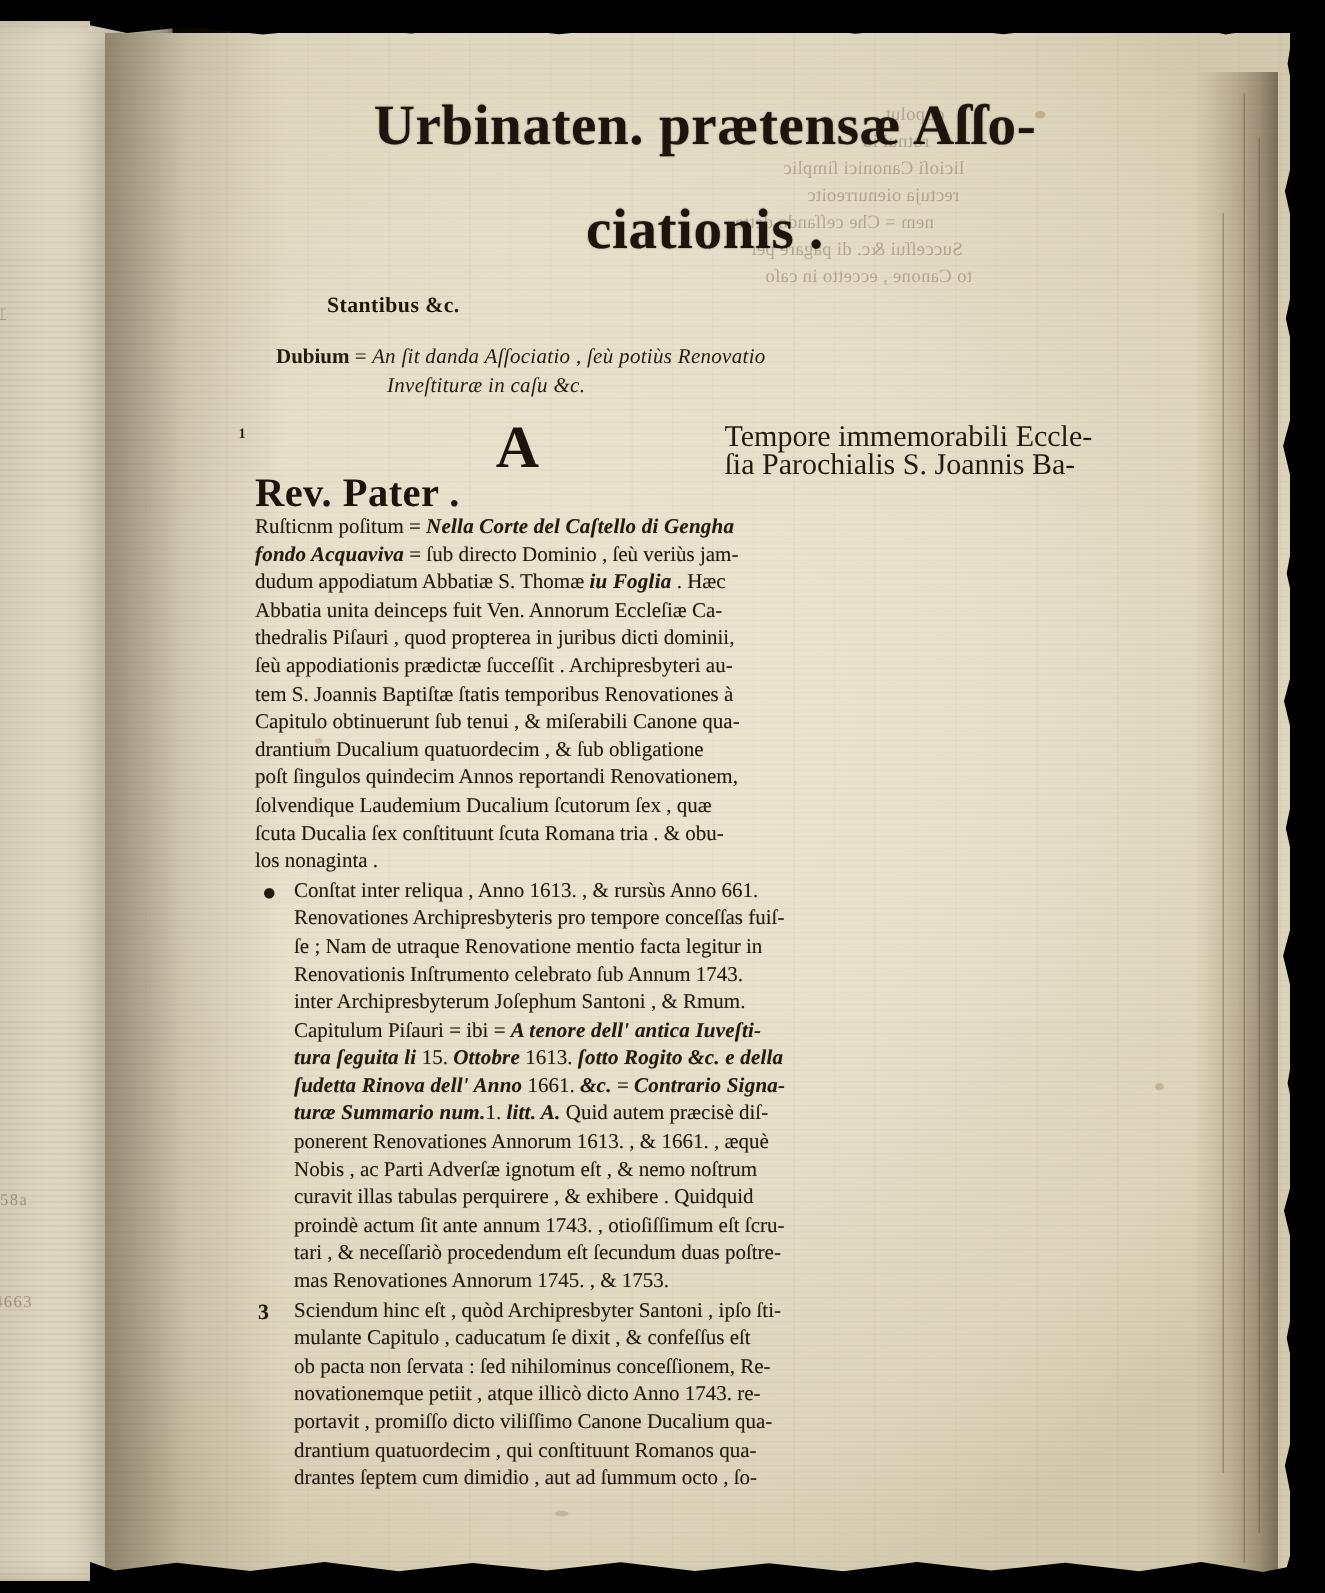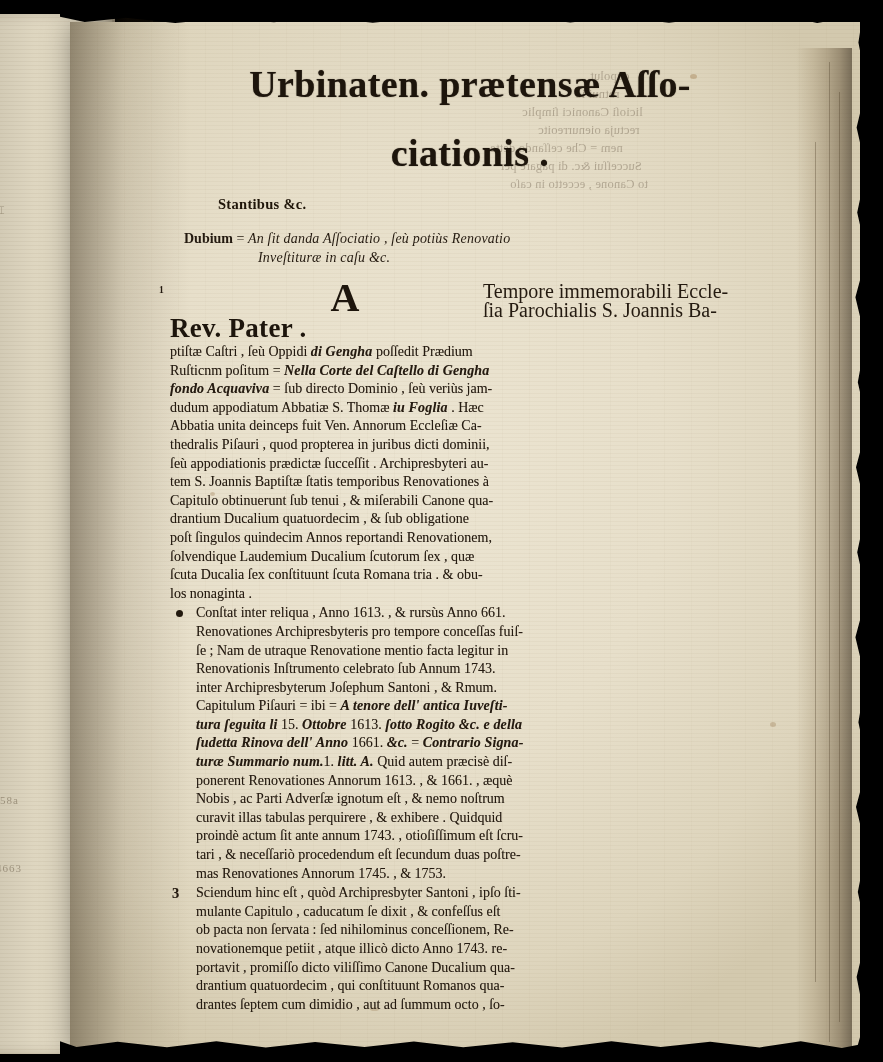--- a/index.html
+++ b/index.html
@@ -203,21 +203,20 @@
         <span class="marknum">1</span>
         <span class="revpater">Rev. Pater .</span>
         <span class="dropcap">A</span>
         <div class="openlines">
           <span>Tempore immemorabili Eccle-</span><br>
           <span>ſia Parochialis S. Joannis Ba-</span>
         </div>
       </div>
 
       <div class="para" id="p1">
-          <span class="ln">ptiſtæ Caſtri , ſeù Oppidi <i>di Gengha</i> poſſedit Prædium</span>
           <span class="ln">Ruſticnm poſitum = <i>Nella Corte del Caſtello di Gengha</i></span>
           <span class="ln"><i>fondo Acquaviva</i> = ſub directo Dominio , ſeù veriùs jam-</span>
           <span class="ln">dudum appodiatum Abbatiæ S. Thomæ <i>iu Foglia</i> . Hæc</span>
           <span class="ln">Abbatia unita deinceps fuit Ven. Annorum Eccleſiæ Ca-</span>
           <span class="ln">thedralis Piſauri , quod propterea in juribus dicti dominii,</span>
           <span class="ln">ſeù appodiationis prædictæ ſucceſſit . Archipresbyteri au-</span>
           <span class="ln">tem S. Joannis Baptiſtæ ſtatis temporibus Renovationes à</span>
           <span class="ln">Capitulo obtinuerunt ſub tenui , &amp; miſerabili Canone qua-</span>
           <span class="ln">drantium Ducalium quatuordecim , &amp; ſub obligatione</span>
           <span class="ln">poſt ſingulos quindecim Annos reportandi Renovationem,</span>

